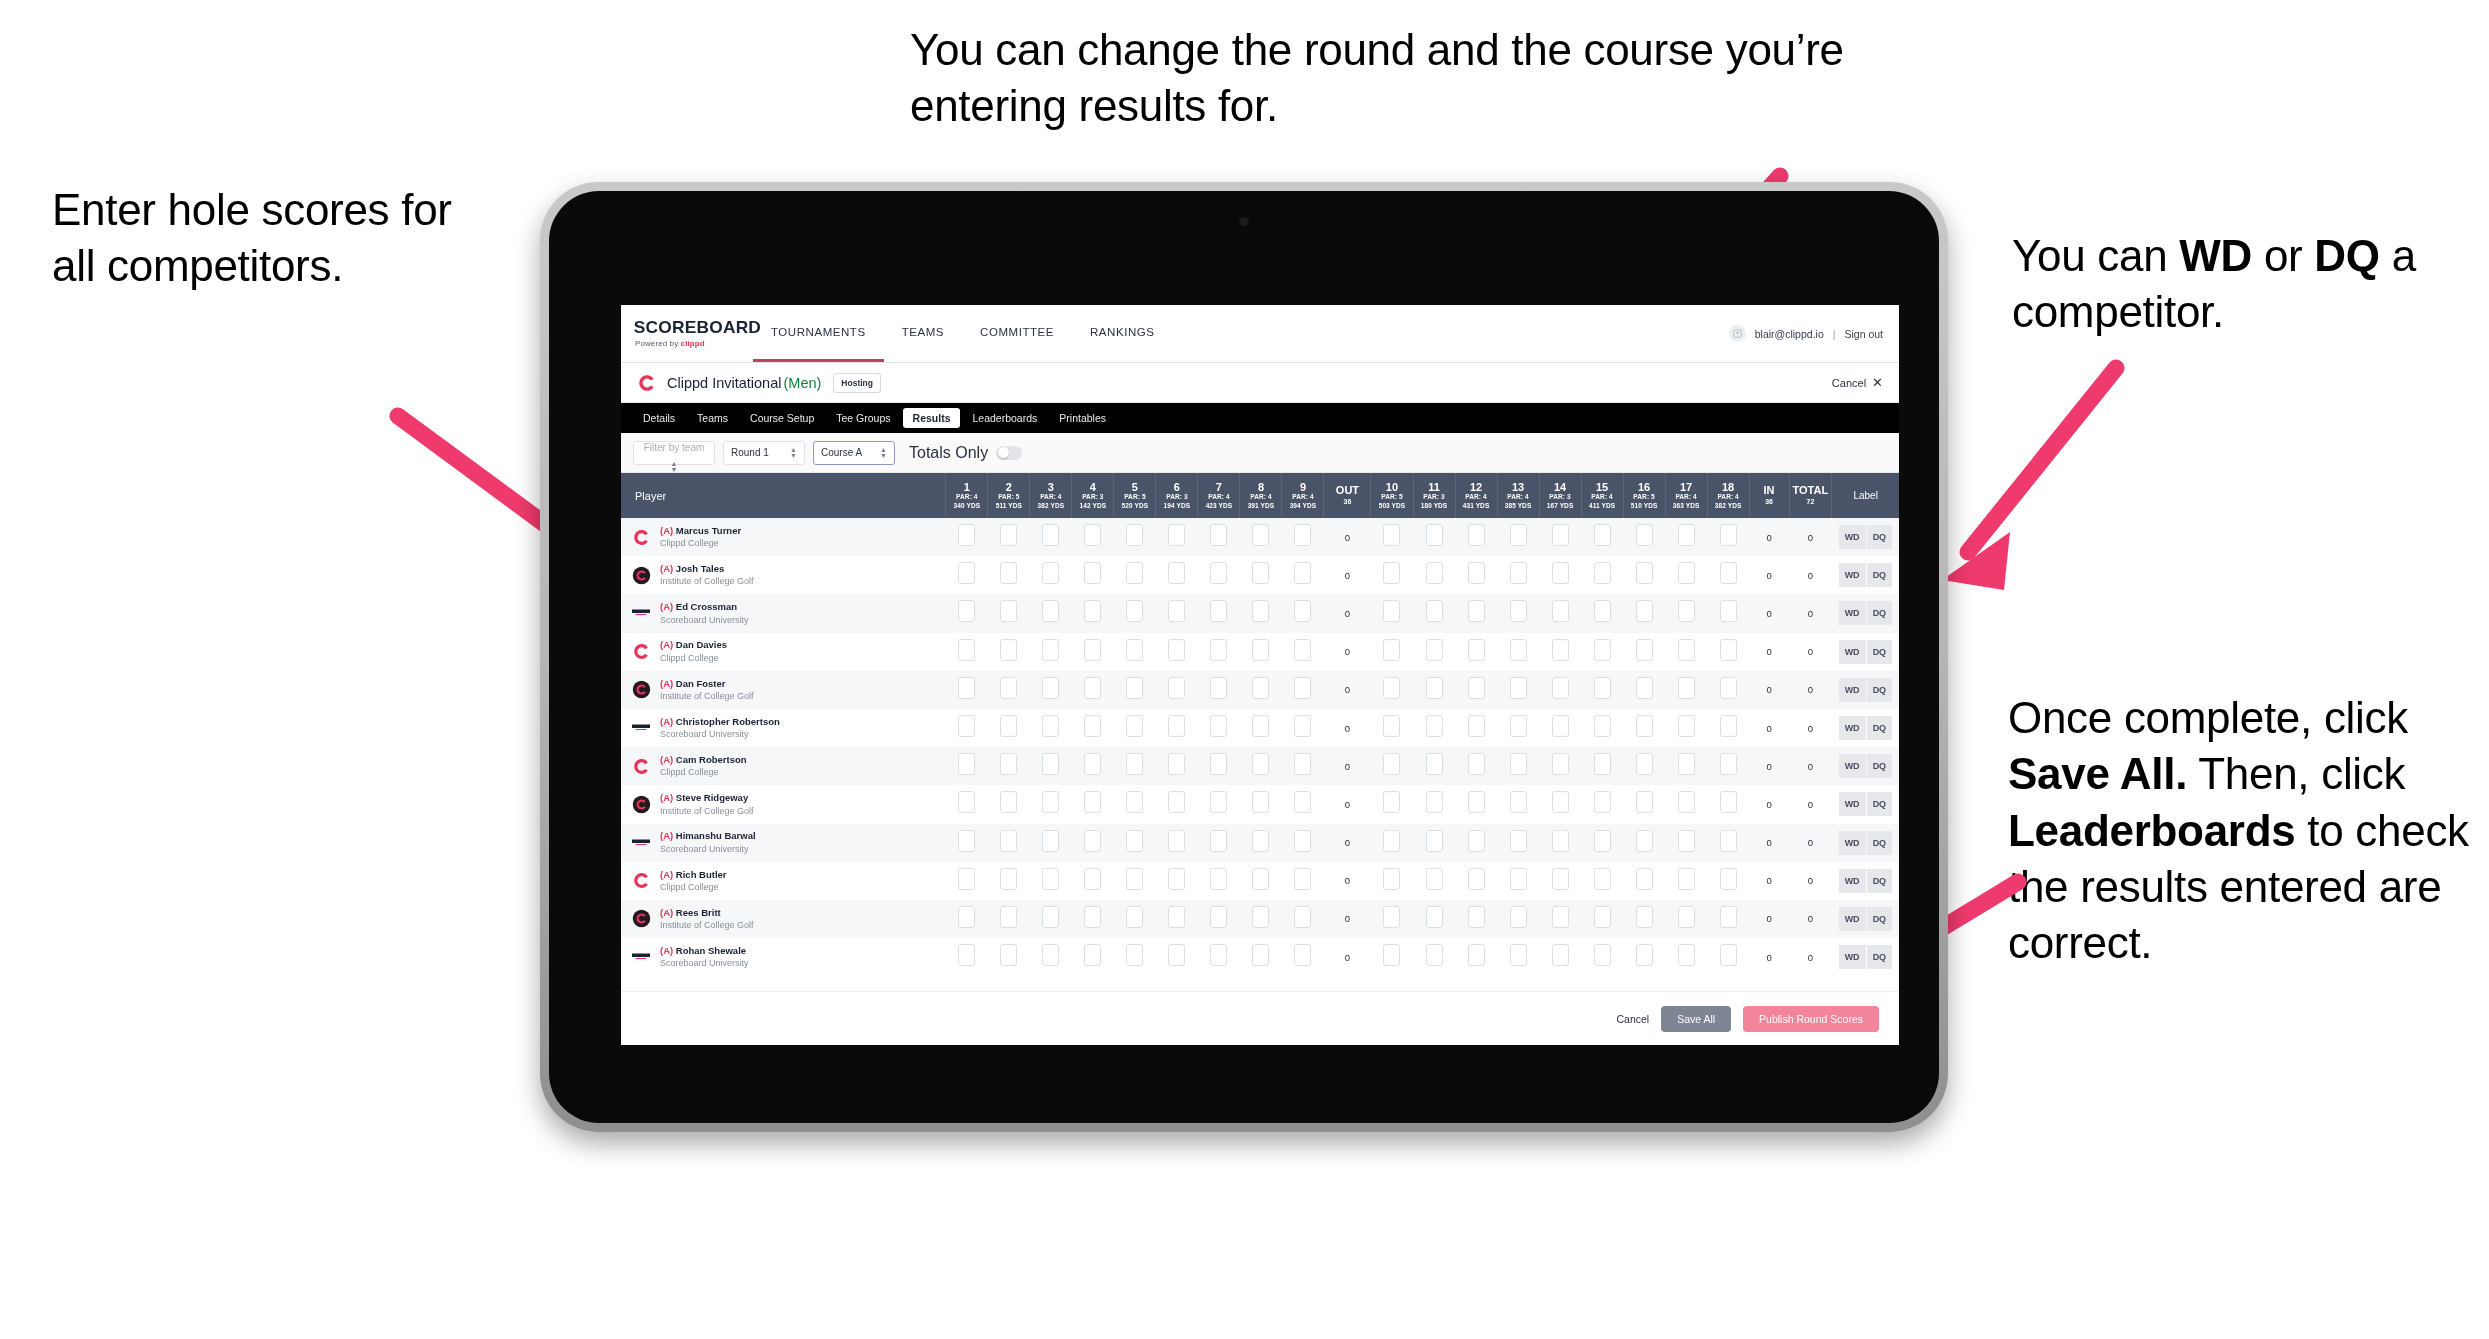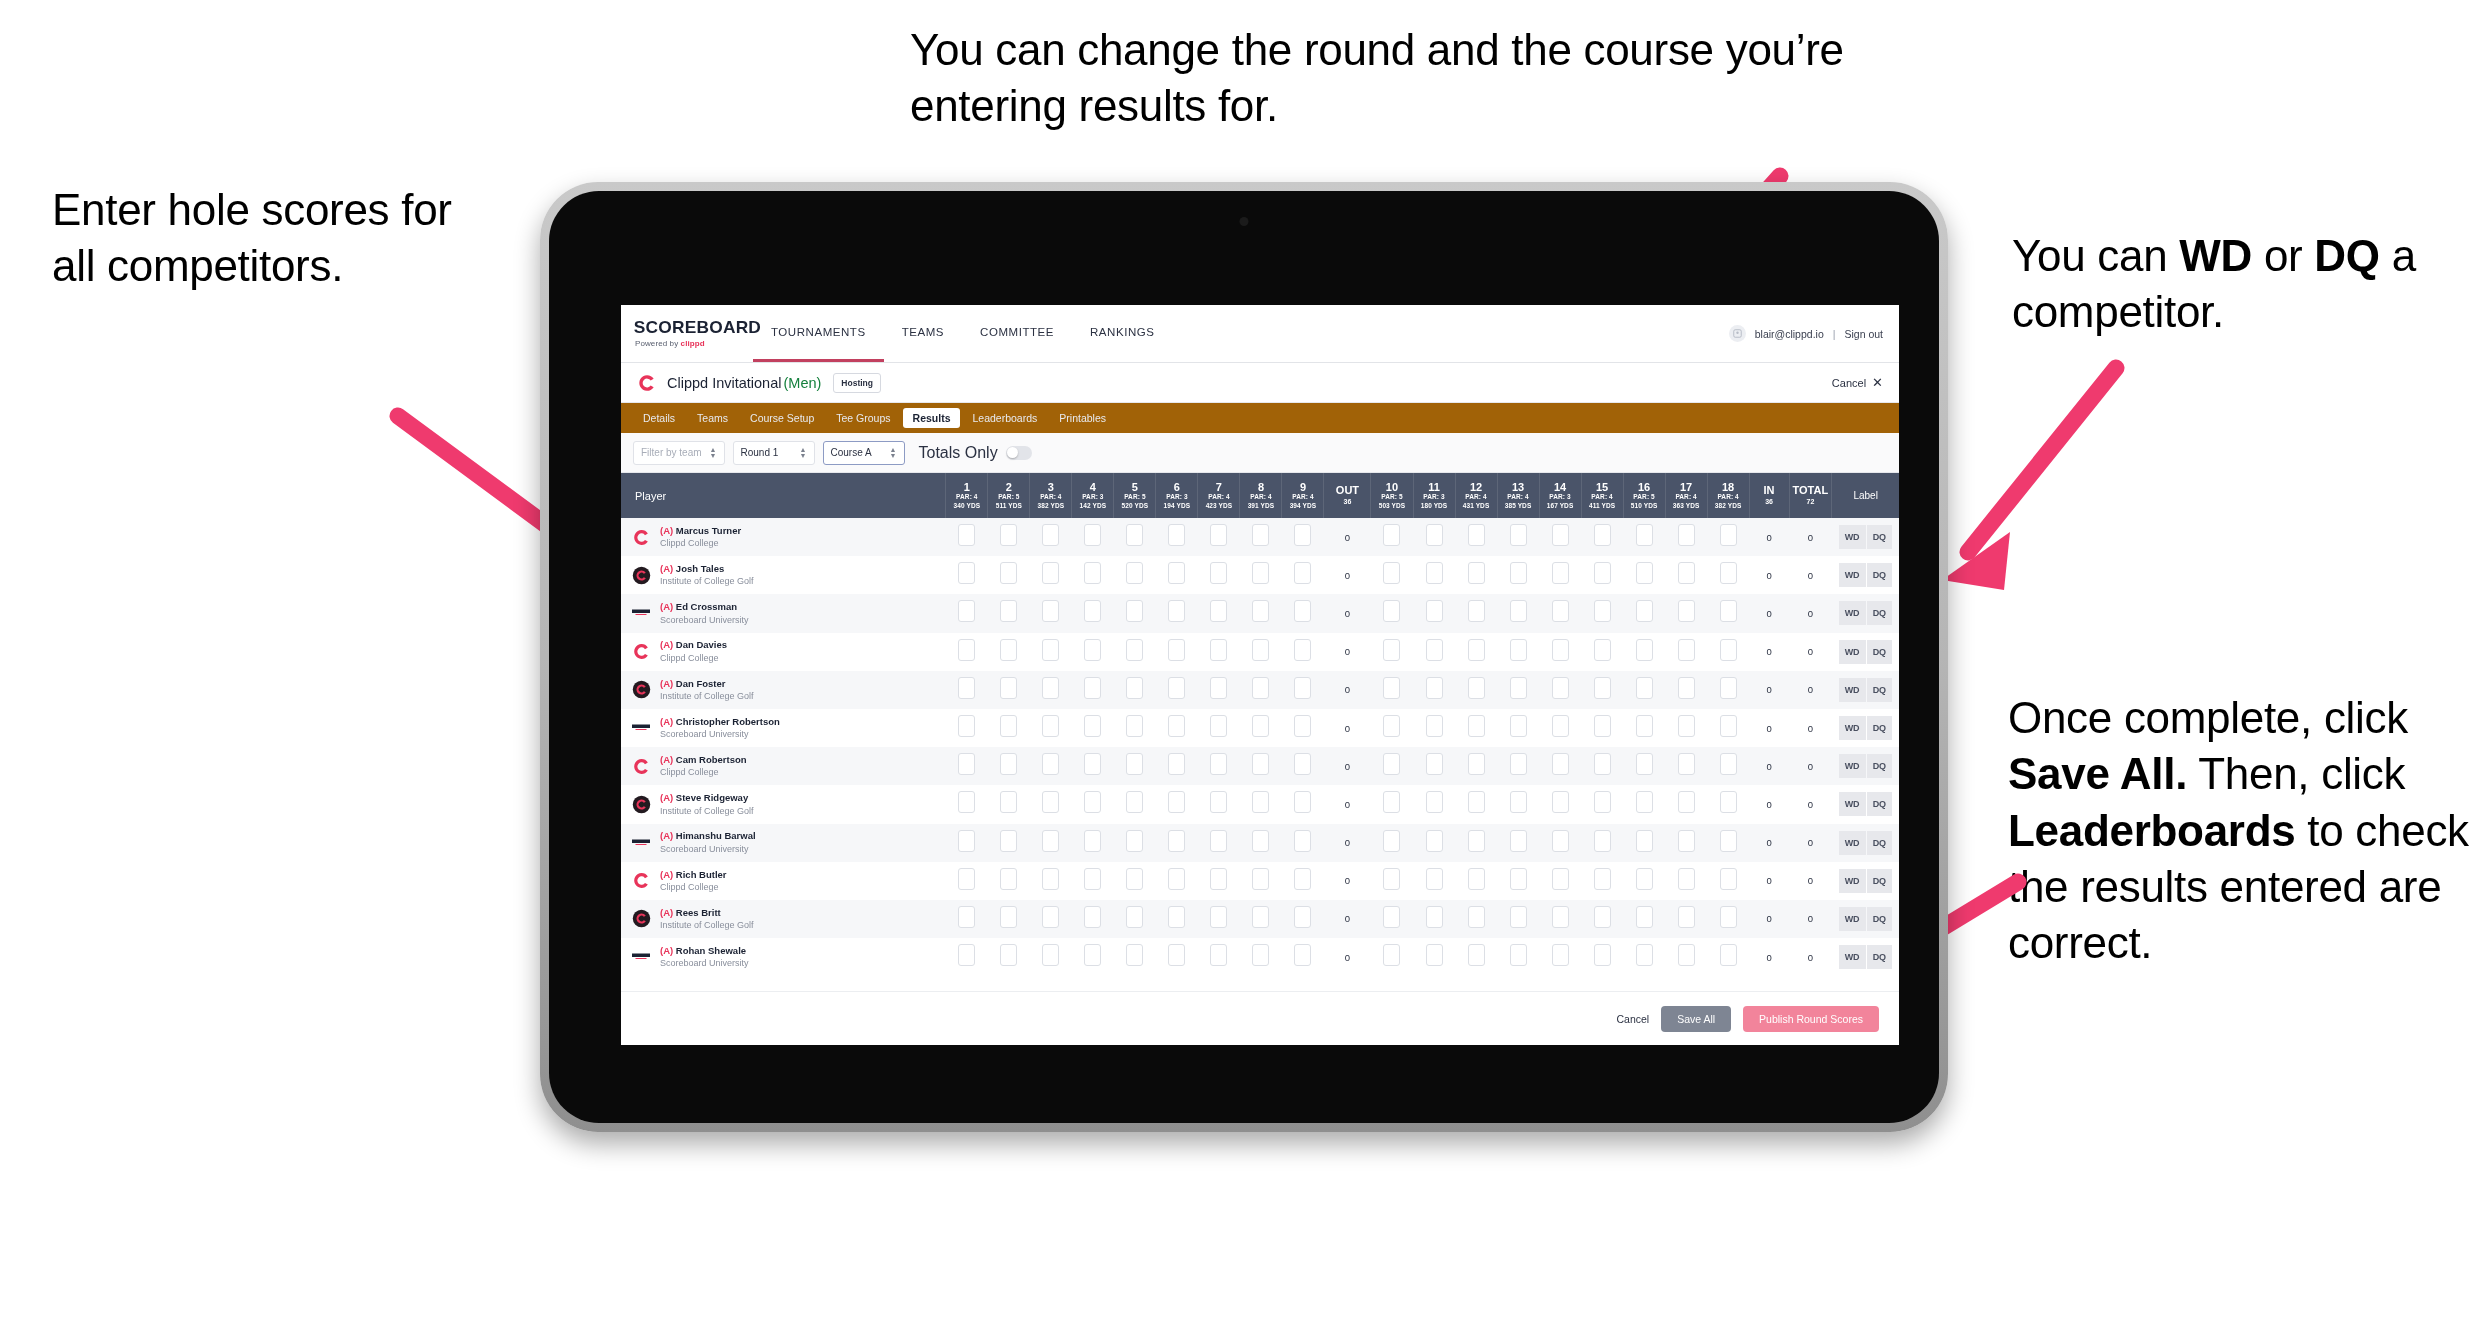--- a/index.html
+++ b/index.html
@@ -96,21 +96,21 @@
   .hosting {
     margin-left:12px; font-size:8.5px; font-weight:700; color:#2b3142;
     border:1px solid #d6d9e0; border-radius:3px; padding:4px 7px; background:#fff;
   }
   .cancel-wrap { margin-left:auto; display:flex; align-items:center; gap:6px; cursor:pointer; }
   .cancel-txt { font-size:11px; color:#2b3142; }
   .cancel-x { font-size:13px; color:#2b3142; line-height:1; }
 
   
   .tabsbar {
-    height: 30px; background:#a16207; display:flex; align-items:center;
+    height: 30px; background:#000000; display:flex; align-items:center;
     padding:0 12px; gap:2px; flex:0 0 auto;
   }
   .tab {
     font-size:10.5px; color:#e8eaef; padding:4px 10px; border-radius:3px; cursor:pointer;
   }
   .tab.active { background:#ffffff; color:#1b2233; font-weight:600; }
 
   
   .filterbar {
     height:40px; background:#fafafb; display:flex; align-items:center;
@@ -118,21 +118,21 @@
   }
   .search {
     flex:1 1 auto; height:24px; background:#fff; border:1px solid #e0e2e8; border-radius:3px;
     display:flex; align-items:center; padding:0 9px; font-size:10px; color:#a8adb8;
   }
   .selbox {
     height:24px; min-width:82px; background:#fff; border:1px solid #e0e2e8; border-radius:3px;
     display:flex; align-items:center; justify-content:space-between; padding:0 7px; gap:8px;
     font-size:10px; color:#2b3142; cursor:pointer;
   }
-  .selbox.ph { color:#a8adb8; }
+  .selbox.ph { color:#a8adb8;flex-direction:column; }
   .selbox.focus { border-color:#8d9bc4; }
   .spin { display:flex; flex-direction:column; line-height:0; color:#7b818e; }
   .spin span { font-size:7px; line-height:6px; }
   .toglabel { font-size:16px; color:#2b3142; margin-left:6px; }
   .toggle {
     width:26px; height:14px; border-radius:7px; background:#e2e4e9; position:relative;
     cursor:pointer;
   }
   .toggle::after {
     content:''; position:absolute; top:1.5px; left:1.5px; width:11px; height:11px;

